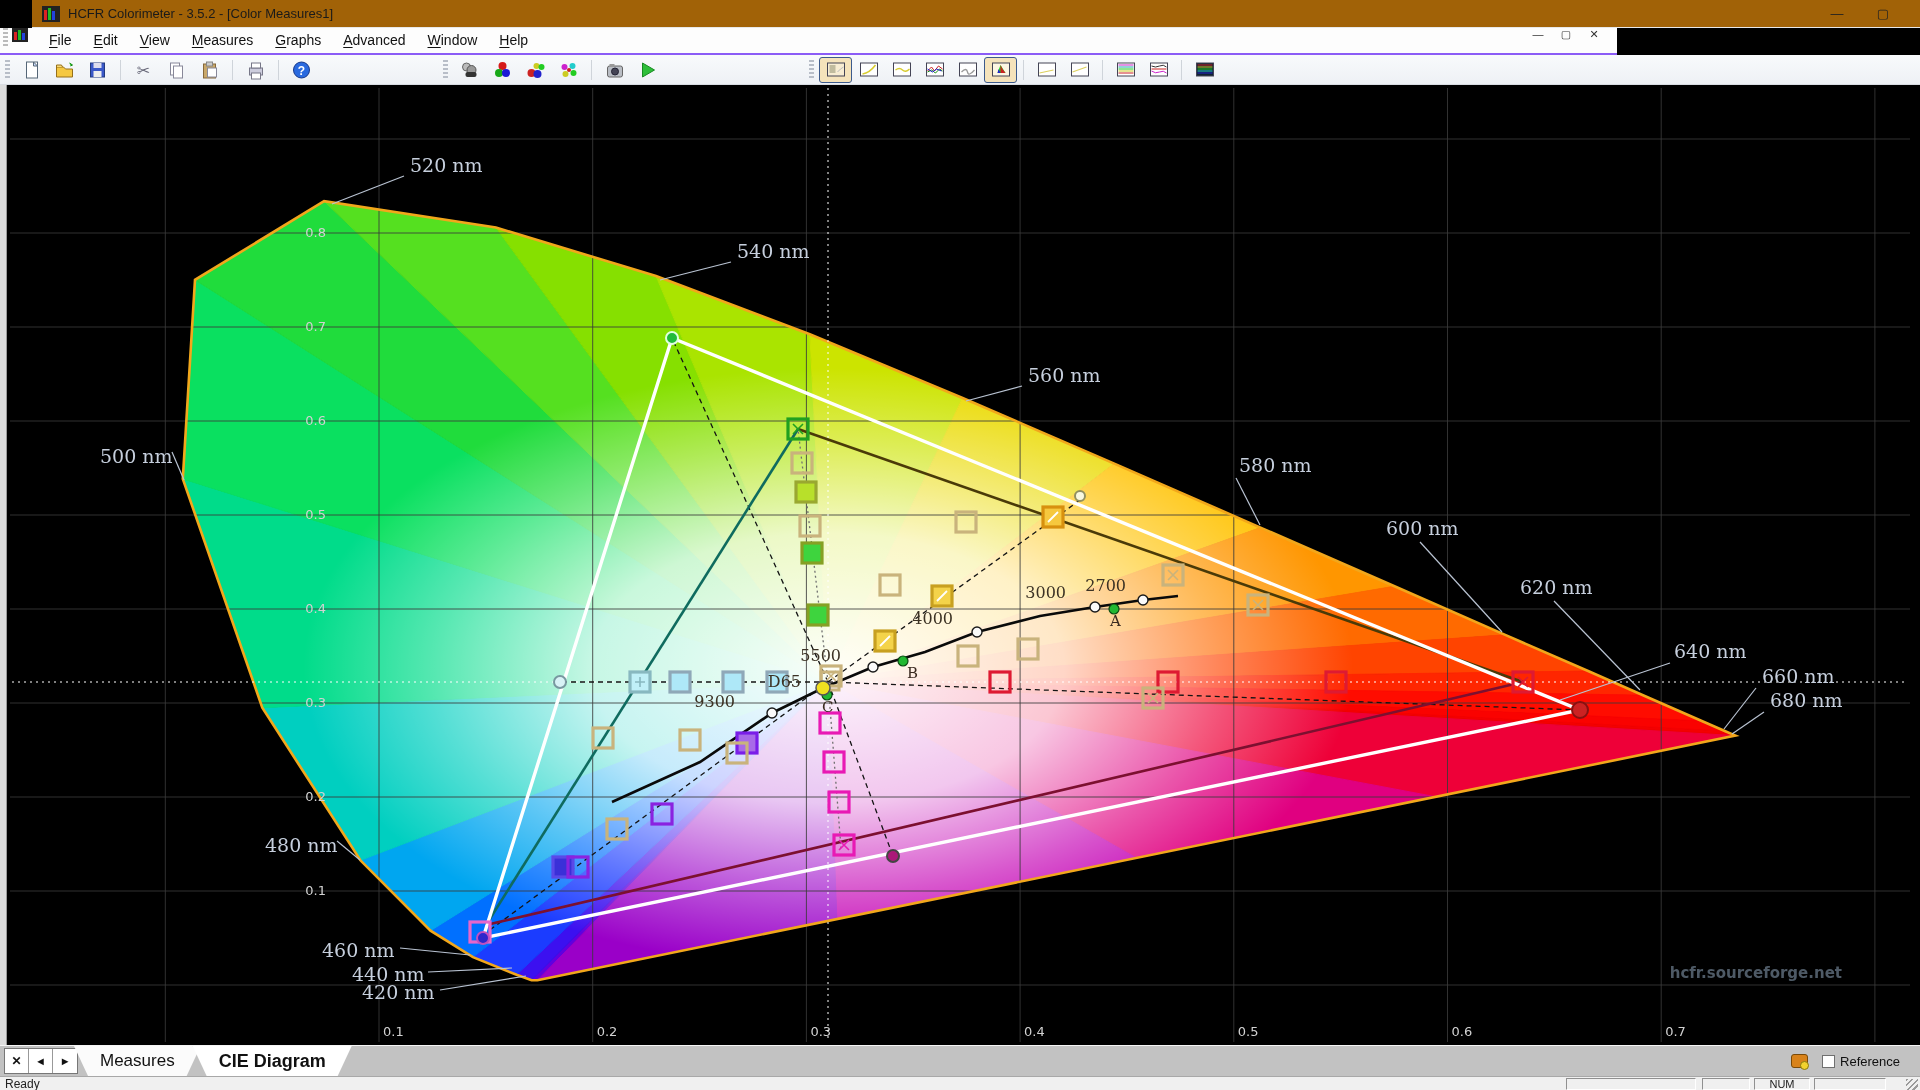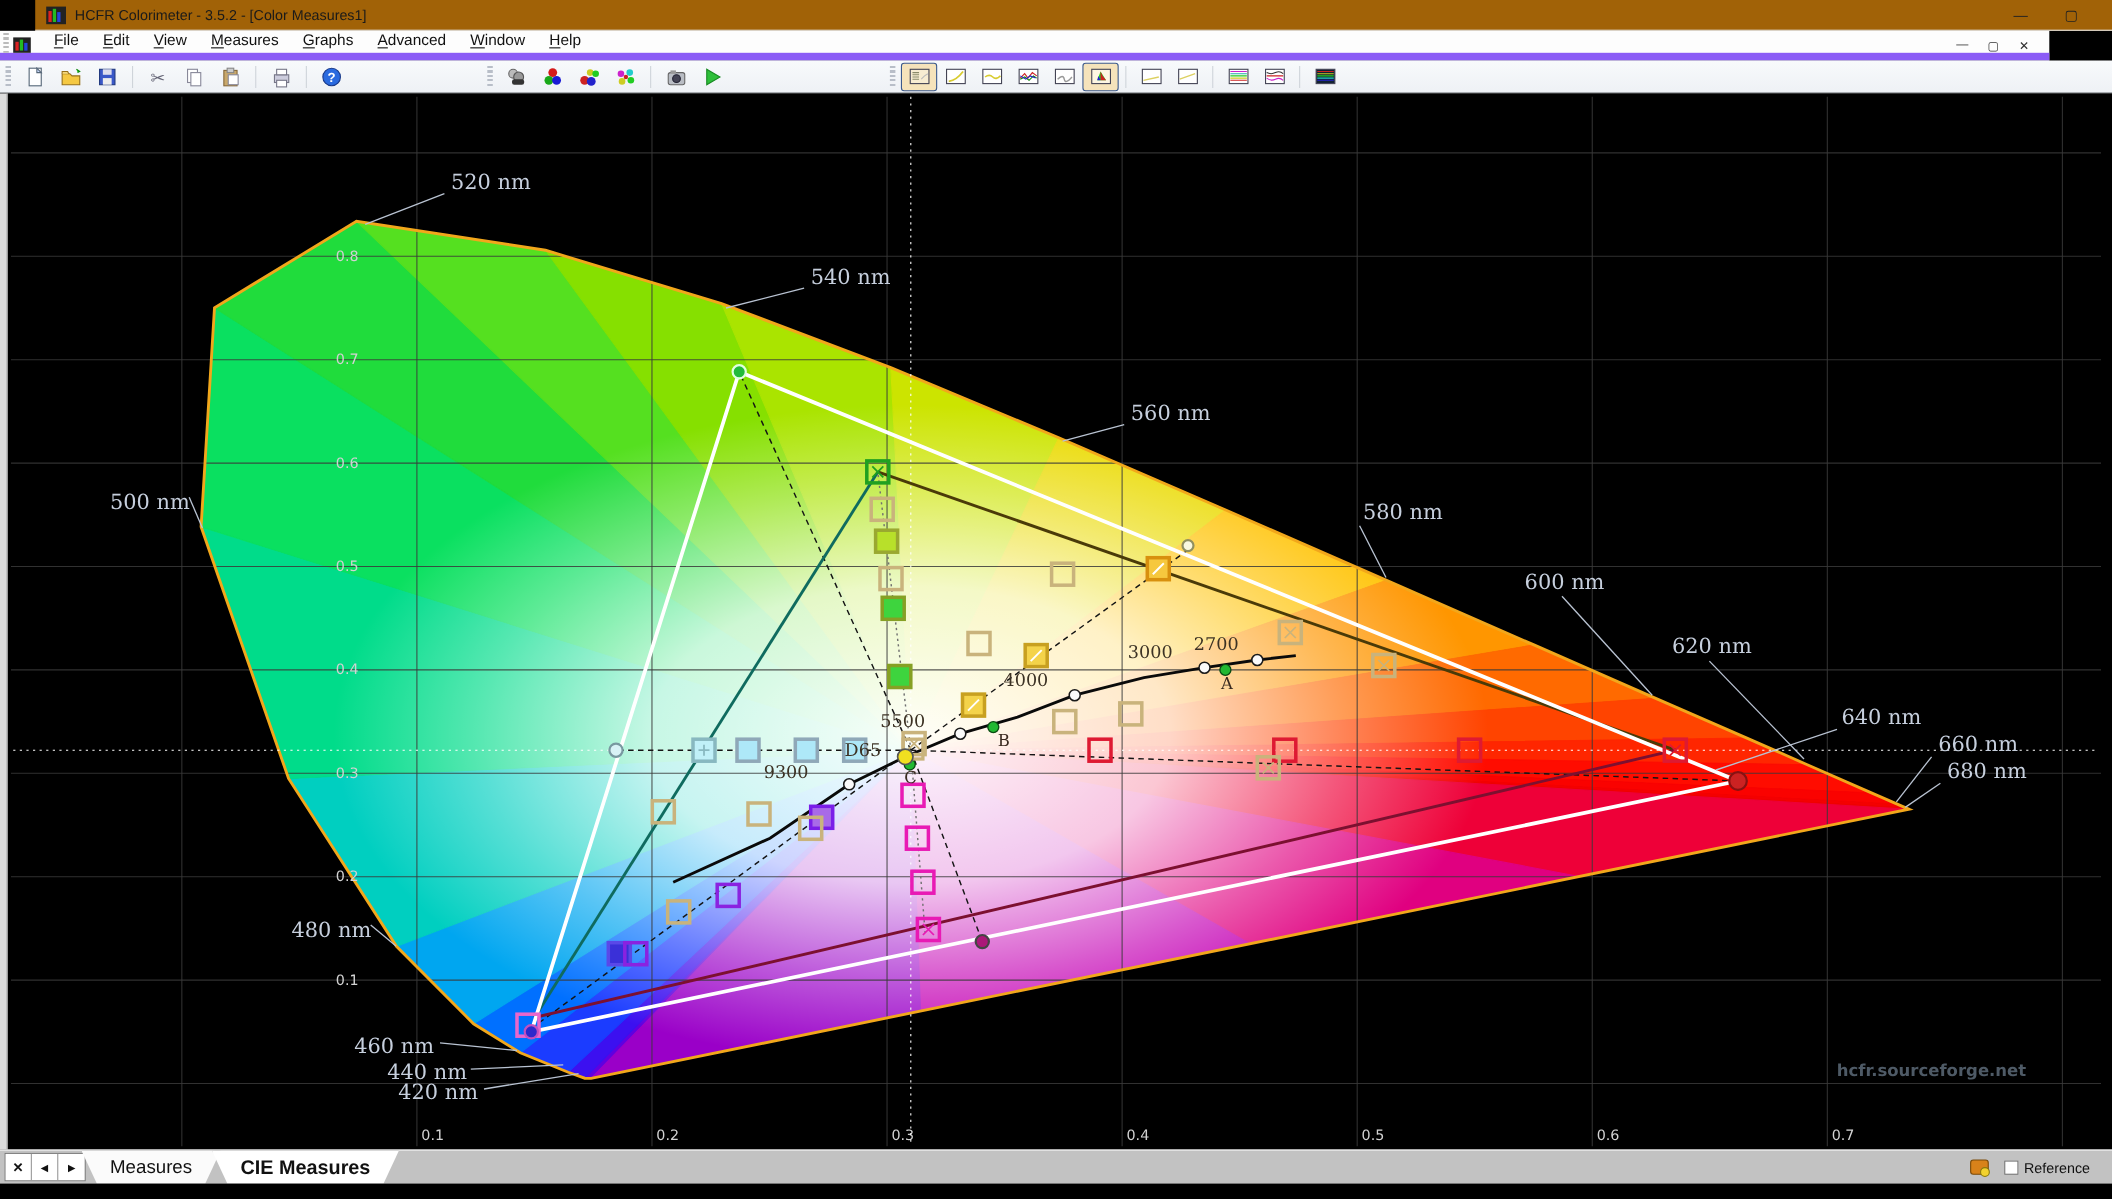--- a/index.html
+++ b/index.html
@@ -12,22 +12,22 @@
               background:#a16207; display:flex; align-items:center; border-bottom:1px solid #e8e8e8;margin-left:32px;}
   .app-icon { width:18px; height:16px; margin:0 8px 0 10px; display:flex; gap:1px; align-items:flex-end;
               background:#222; padding:2px; }
   .app-icon i { display:block; width:3px; }
   .title-text { font-size:13px; color:#1a1a1a; }
   .win-controls { margin-left:auto; display:flex; height:28px; }
   .win-btn { width:46px; height:28px; display:flex; align-items:center; justify-content:center;
              font-size:13px; color:#222; }
 
   
-  .menubar { position:absolute; left:0; top:28px; width:1863px; height:27px; background:#fdfdfd;
-             display:flex; align-items:flex-end; border-bottom:7px solid #8b5cf6; }
+  .menubar { position:absolute; left:0; top:28px; width:1617px; height:27px; background:#fdfdfd;
+             display:flex; align-items:flex-start; border-bottom:2px solid #8b5cf6; }
   .menubar .grip { width:5px; height:18px; margin:0 4px 0 3px;
                    background:repeating-linear-gradient(#bbb 0 2px, transparent 2px 4px); }
   .menu-icon { width:16px; height:14px; background:#222; display:flex; gap:1px; padding:2px; margin-right:10px; align-items:flex-end;}
   .menu-icon i { display:block; width:3px; }
   .menu-item { font-size:14px; color:#111; padding:4px 11px; }
   .menu-item u { text-decoration:underline; text-underline-offset:2px; }
   .mdi-controls { margin-left:auto; display:flex; gap:10px; padding-right:14px; }
   .mdi-btn { font-size:11px; color:#333; width:18px; text-align:center; }
 
   
@@ -509,23 +509,31 @@
     <div class="left-strip"></div>
   </div>
 
   <div class="tabbar">
     <div class="tab-nav">
       <div class="tab-nav-btn">✕</div>
       <div class="tab-nav-btn">◂</div>
       <div class="tab-nav-btn">▸</div>
     </div>
     <div class="tab">Measures</div>
-    <div class="tab active">CIE Measures</div>
+    <div class="tab active">CIE Diagram</div>
     <div class="tab-right">
       <div class="sensor-mini"></div>
       <div class="ref-check">
         <span class="ref-box"></span>
         <span>Reference</span>
       </div>
     </div>
   </div>
 
+  <div class="statusbar">
+    <span class="status-ready">Ready</span>
+    <span class="status-panel" style="left:1566px;width:130px"></span>
+    <span class="status-panel" style="left:1702px;width:48px"></span>
+    <span class="status-panel" style="left:1754px;width:56px">NUM</span>
+    <span class="status-panel" style="left:1814px;width:72px"></span>
+    <span class="grip-dots"></span>
+  </div>
 </div>
 
 </body></html>

